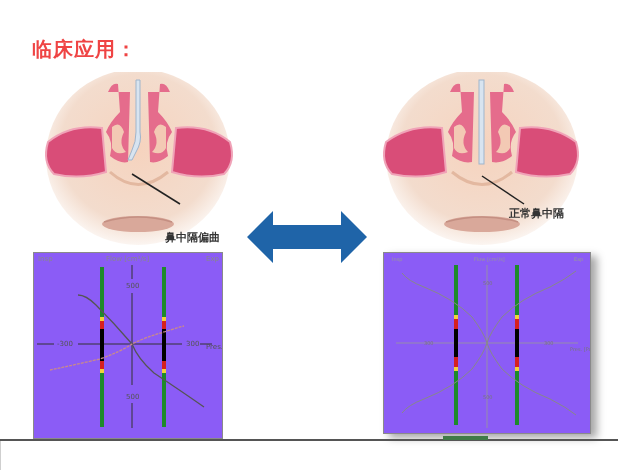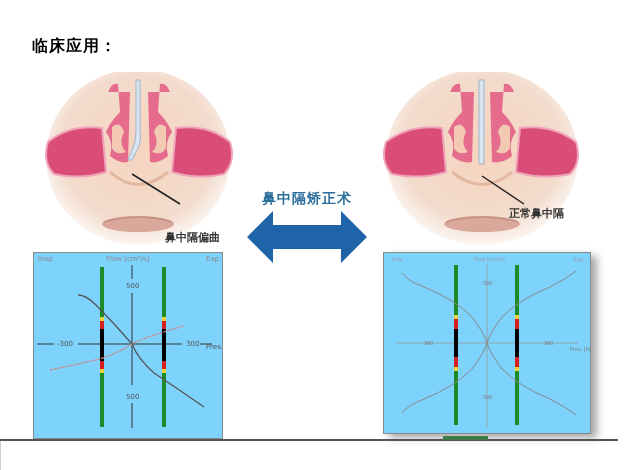--- a/index.html
+++ b/index.html
@@ -3,37 +3,37 @@
 <meta charset="utf-8">
 <style>
   html, body { margin: 0; padding: 0; }
   body {
     width: 633px; height: 470px; position: relative; overflow: hidden;
     background: #ffffff;
     font-family: "DejaVu Sans", "Liberation Sans", sans-serif;
   }
   .slide-title {
     position: absolute; left: 32px; top: 36px;
-    font-size: 16px; font-weight: bold; color: #000000; letter-spacing: 1px;
+    font-size: 20px; font-weight: bold; color: #ef4444; letter-spacing: 1px;
   }
   .illus { position: absolute; }
   .illus svg { display: block; }
   .illus-label {
     position: absolute; font-size: 11px; font-weight: bold; color: #333;
     font-family: "DejaVu Serif", serif;
   }
   .arrow-wrap { position: absolute; left: 243px; top: 186px; width: 128px; height: 104px; }
   .arrow-top, .arrow-bottom {
     position: absolute; left: 0; width: 128px; text-align: center;
     font-size: 14px; color: #2c6e9a; font-weight: bold; letter-spacing: 1px;
   }
   .arrow-top { top: 4px; }
   .arrow-bottom { top: 84px; }
   .arrow-svg { position: absolute; left: 4px; top: 25px; }
-  .chart-frame { position: absolute; background: #7dd3fc; border: 1px solid #8a8a8a; }
+  .chart-frame { position: absolute; background: #8b5cf6; border: 1px solid #8a8a8a; }
   .chart-left { left: 33px; top: 252px; width: 188px; height: 185px; }
   .chart-right {
     left: 383px; top: 252px; width: 206px; height: 180px;
     box-shadow: 6px 4px 8px rgba(0,0,0,0.35);
   }
   .chart-frame svg { position: absolute; left: 0; top: 0; }
   .bottom-rule { position: absolute; left: 0; top: 439px; width: 618px; height: 2px; background: #555; }
   .bottom-accent { position: absolute; left: 443px; top: 436px; width: 45px; height: 4px; background: #3f7a48; }
   .left-edge { position: absolute; left: 0; top: 441px; width: 1px; height: 29px; background: #cfcfcf; }
   .small { font-family: "DejaVu Sans", sans-serif; }
@@ -93,21 +93,20 @@
     <rect x="103" y="8" width="5" height="84" fill="#d8e4f0" stroke="#9fb5cc" stroke-width="1"></rect>
     <path d="M76 100 Q106 125 136 100" fill="none" stroke="#e3b8a0" stroke-width="3"></path>
     <ellipse cx="106" cy="152" rx="38" ry="8" fill="#d9a89a"></ellipse>
     <path d="M70 150 Q106 140 142 150" fill="none" stroke="#c48f82" stroke-width="1.5"></path>
     <line x1="106" y1="104" x2="148" y2="132" stroke="#222" stroke-width="1.5"></line>
   </svg>
   <div class="illus-label" style="left:133px; top:134px;">正常鼻中隔</div>
 </div>
 
 <div class="arrow-wrap">
-  <div class="arrow-top">鼻中隔矫正术</div>
   <svg class="arrow-svg" width="120" height="52" viewBox="0 0 120 52">
     <path d="M0 26 L26 0 L26 14 L94 14 L94 0 L120 26 L94 52 L94 38 L26 38 L26 52Z" fill="#1f64a8"></path>
   </svg>
 </div>
 
 <div class="chart-frame chart-left">
   <svg width="188" height="185" viewBox="0 0 188 185">
     <text x="4" y="8" font-size="7" fill="#888" class="small">Insp</text>
     <text x="72" y="8" font-size="7" fill="#888" class="small">Flow [cm³/s]</text>
     <text x="172" y="8" font-size="7" fill="#888" class="small">Exp</text>

